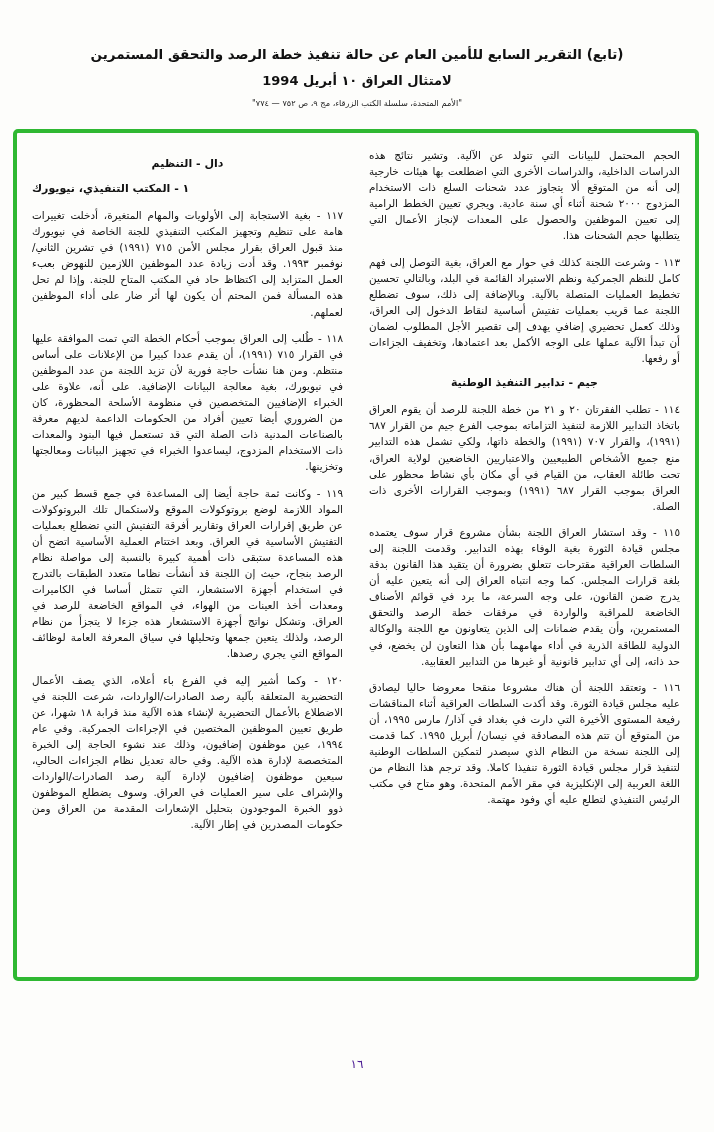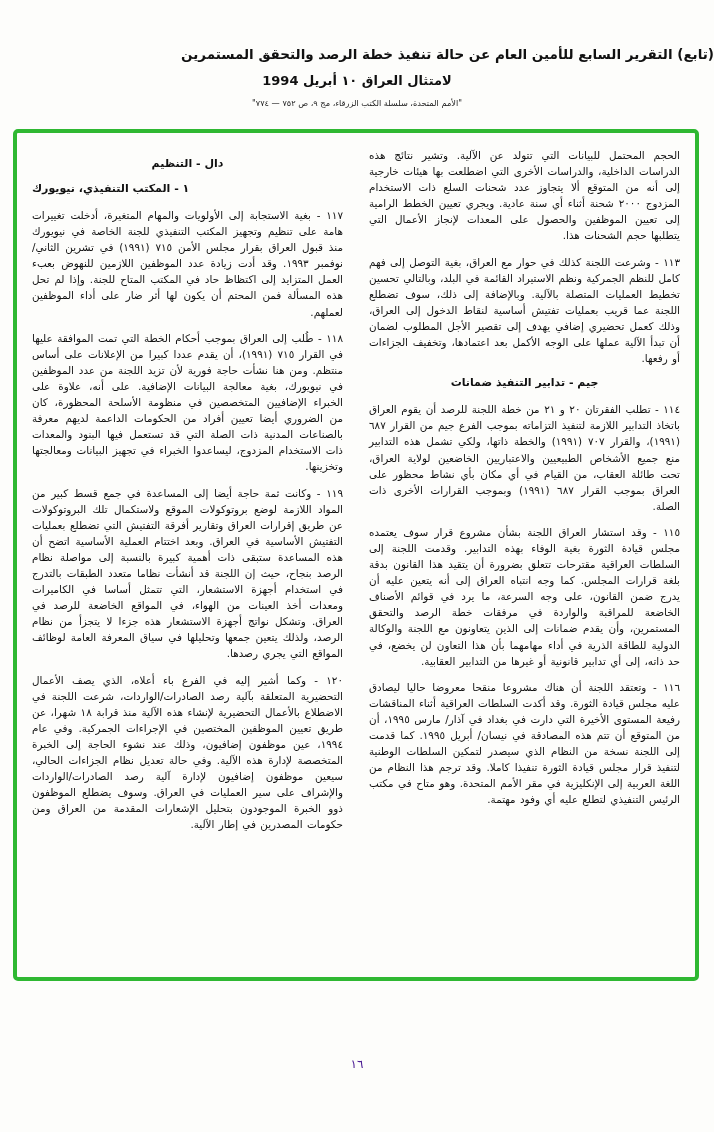--- a/index.html
+++ b/index.html
@@ -20,21 +20,20 @@
   }
   .title-block {
     direction: rtl;
     text-align: center;
     padding-top: 46px;
   }
   .title-line1 {
     font-weight: bold;
     font-size: 13.5px;
     letter-spacing: 0.2px;
-    text-align: right;
   }
   .title-line2 {
     font-weight: bold;
     font-size: 13px;
     margin-top: 11px;
   }
   .source-line {
     font-size: 8.2px;
     margin-top: 10px;
     color: #222;
@@ -103,21 +102,21 @@
     <div class="title-line2">لامتثال العراق ١٠ أبريل 1994</div>
     <div class="source-line">"الأمم المتحدة، سلسلة الكتب الزرقاء، مج ٩، ص ٧٥٢ — ٧٧٤"</div>
   </div>
 
   <div class="green-box" style="border-color: rgb(47, 184, 50);">
     <div class="columns">
 
       <div class="col">
         <p class="para">الحجم المحتمل للبيانات التي تتولد عن الآلية. وتشير نتائج هذه الدراسات الداخلية، والدراسات الأخرى التي اضطلعت بها هيئات خارجية إلى أنه من المتوقع ألا يتجاوز عدد شحنات السلع ذات الاستخدام المزدوج ٢٠٠٠ شحنة أثناء أي سنة عادية. ويجري تعيين الخطط الرامية إلى تعيين الموظفين والحصول على المعدات لإنجاز الأعمال التي يتطلبها حجم الشحنات هذا.</p>
         <p class="para">١١٣ - وشرعت اللجنة كذلك في حوار مع العراق، بغية التوصل إلى فهم كامل للنظم الجمركية ونظم الاستيراد القائمة في البلد، وبالتالي تحسين تخطيط العمليات المتصلة بالآلية. وبالإضافة إلى ذلك، سوف تضطلع اللجنة عما قريب بعمليات تفتيش أساسية لنقاط الدخول إلى العراق، وذلك كعمل تحضيري إضافي يهدف إلى تقصير الأجل المطلوب لضمان أن تبدأ الآلية عملها على الوجه الأكمل بعد اعتمادها، وتخفيف الجزاءات أو رفعها.</p>
-        <div class="heading">جيم - تدابير التنفيذ ضمانات</div>
+        <div class="heading">جيم - تدابير التنفيذ الوطنية</div>
         <p class="para">١١٤ - تطلب الفقرتان ٢٠ و ٢١ من خطة اللجنة للرصد أن يقوم العراق باتخاذ التدابير اللازمة لتنفيذ التزاماته بموجب الفرع جيم من القرار ٦٨٧ (١٩٩١)، والقرار ٧٠٧ (١٩٩١) والخطة ذاتها، ولكي تشمل هذه التدابير منع جميع الأشخاص الطبيعيين والاعتباريين الخاضعين لولاية العراق، تحت طائلة العقاب، من القيام في أي مكان بأي نشاط محظور على العراق بموجب القرار ٦٨٧ (١٩٩١) وبموجب القرارات الأخرى ذات الصلة.</p>
         <p class="para">١١٥ - وقد استشار العراق اللجنة بشأن مشروع قرار سوف يعتمده مجلس قيادة الثورة بغية الوفاء بهذه التدابير. وقدمت اللجنة إلى السلطات العراقية مقترحات تتعلق بضرورة أن يتقيد هذا القانون بدقة بلغة قرارات المجلس. كما وجه انتباه العراق إلى أنه يتعين عليه أن يدرج ضمن القانون، على وجه السرعة، ما يرد في قوائم الأصناف الخاضعة للمراقبة والواردة في مرفقات خطة الرصد والتحقق المستمرين، وأن يقدم ضمانات إلى الذين يتعاونون مع اللجنة والوكالة الدولية للطاقة الذرية في أداء مهامهما بأن هذا التعاون لن يخضع، في حد ذاته، إلى أي تدابير قانونية أو غيرها من التدابير العقابية.</p>
         <p class="para">١١٦ - وتعتقد اللجنة أن هناك مشروعا منقحا معروضا حاليا ليصادق عليه مجلس قيادة الثورة. وقد أكدت السلطات العراقية أثناء المناقشات رفيعة المستوى الأخيرة التي دارت في بغداد في آذار/ مارس ١٩٩٥، أن من المتوقع أن تتم هذه المصادقة في نيسان/ أبريل ١٩٩٥. كما قدمت إلى اللجنة نسخة من النظام الذي سيصدر لتمكين السلطات الوطنية لتنفيذ قرار مجلس قيادة الثورة تنفيذا كاملا. وقد ترجم هذا النظام من اللغة العربية إلى الإنكليزية في مقر الأمم المتحدة. وهو متاح في مكتب الرئيس التنفيذي لتطلع عليه أي وفود مهتمة.</p>
       </div>
 
       <div class="col">
         <div class="heading">دال - التنظيم</div>
         <div class="subheading">١ - المكتب التنفيذي، نيويورك</div>
         <p class="para">١١٧ - بغية الاستجابة إلى الأولويات والمهام المتغيرة، أدخلت تغييرات هامة على تنظيم وتجهيز المكتب التنفيذي للجنة الخاصة في نيويورك منذ قبول العراق بقرار مجلس الأمن ٧١٥ (١٩٩١) في تشرين الثاني/ نوفمبر ١٩٩٣. وقد أدت زيادة عدد الموظفين اللازمين للنهوض بعبء العمل المتزايد إلى اكتظاظ حاد في المكتب المتاح للجنة. وإذا لم تحل هذه المسألة فمن المحتم أن يكون لها أثر ضار على أداء الموظفين لعملهم.</p>
         <p class="para">١١٨ - طُلب إلى العراق بموجب أحكام الخطة التي تمت الموافقة عليها في القرار ٧١٥ (١٩٩١)، أن يقدم عددا كبيرا من الإعلانات على أساس منتظم. ومن هنا نشأت حاجة فورية لأن تزيد اللجنة من عدد الموظفين في نيويورك، بغية معالجة البيانات الإضافية. على أنه، علاوة على الخبراء الإضافيين المتخصصين في منظومة الأسلحة المحظورة، كان من الضروري أيضا تعيين أفراد من الحكومات الداعمة لديهم معرفة بالصناعات المدنية ذات الصلة التي قد تستعمل فيها البنود والمعدات ذات الاستخدام المزدوج، ليساعدوا الخبراء في تجهيز البيانات ومعالجتها وتخزينها.</p>

